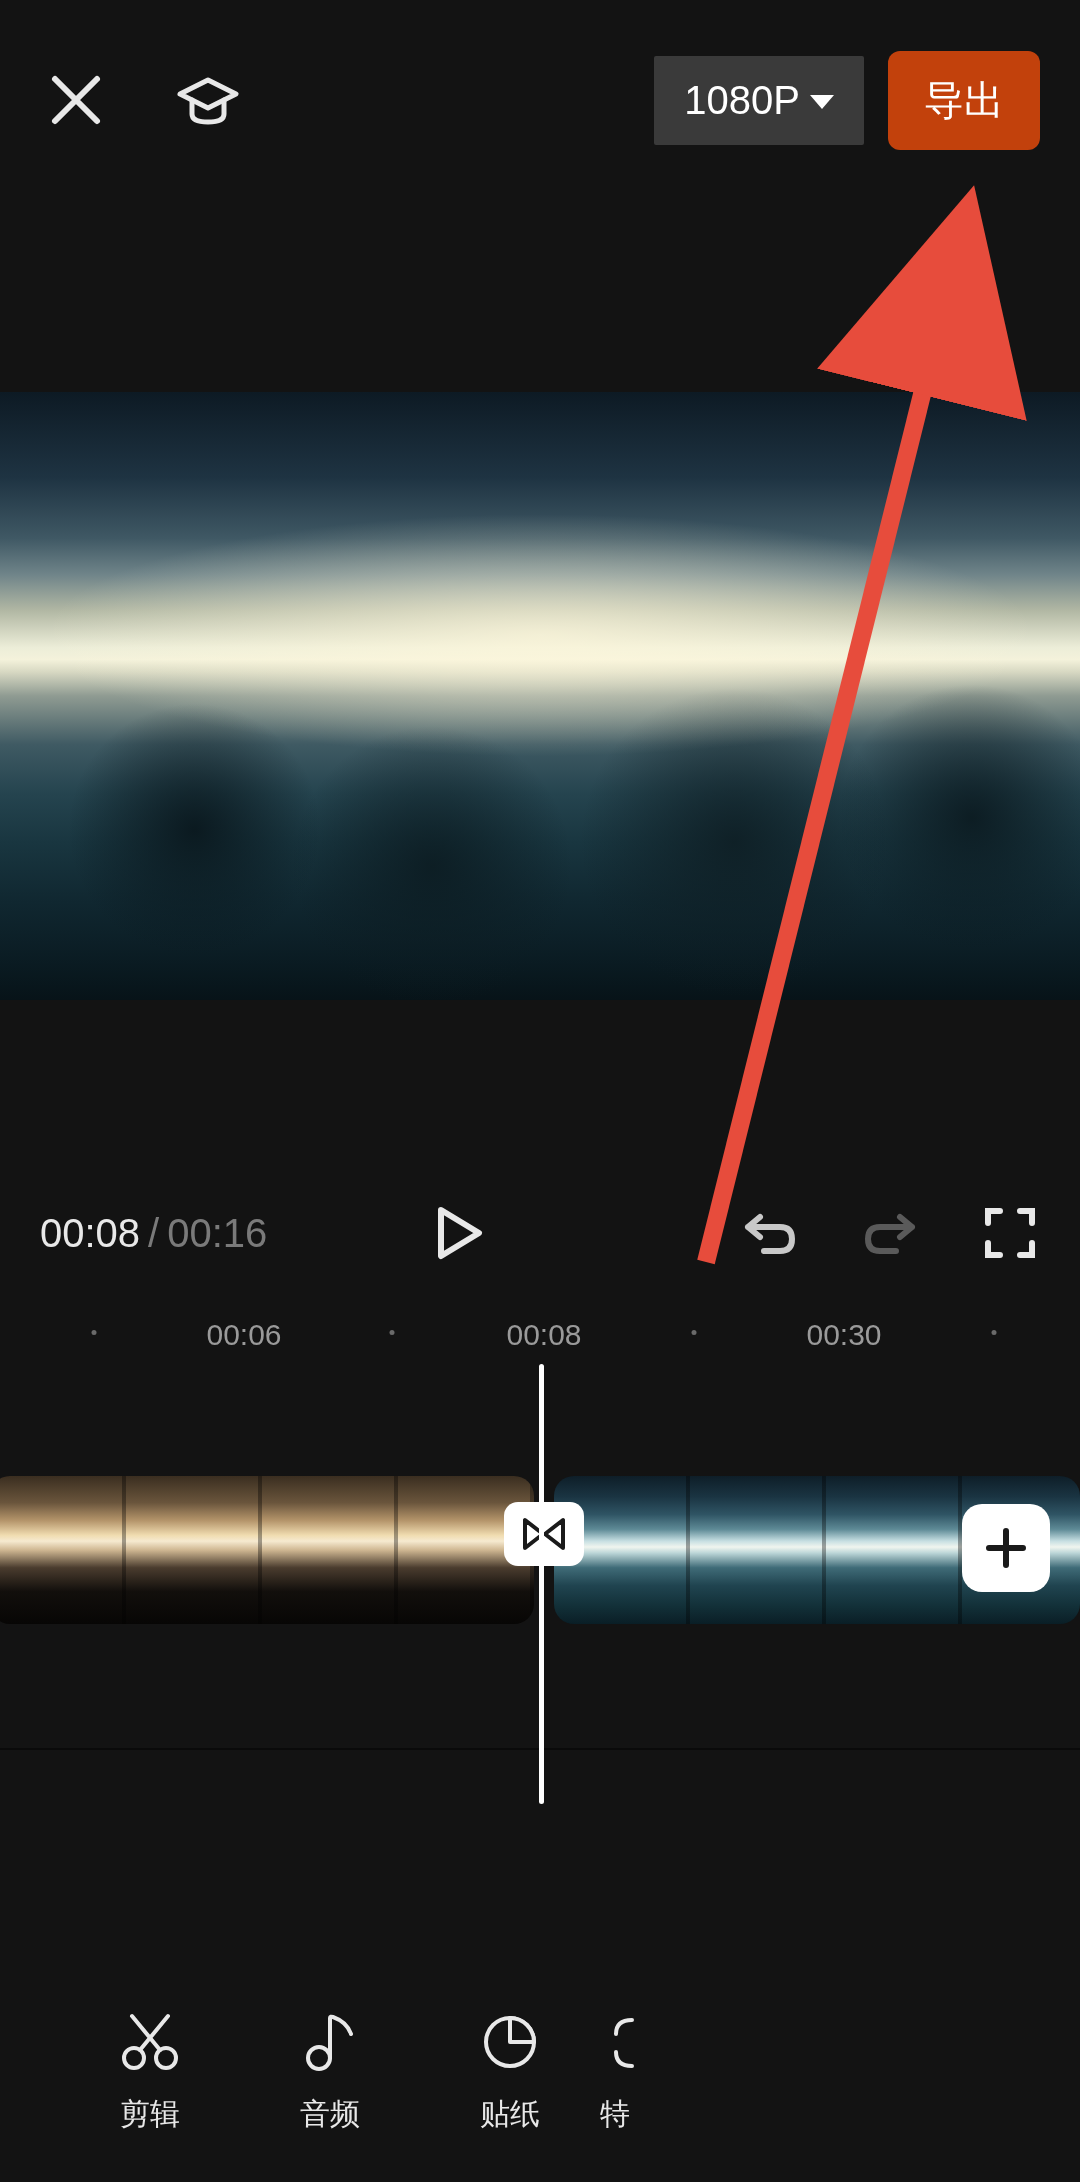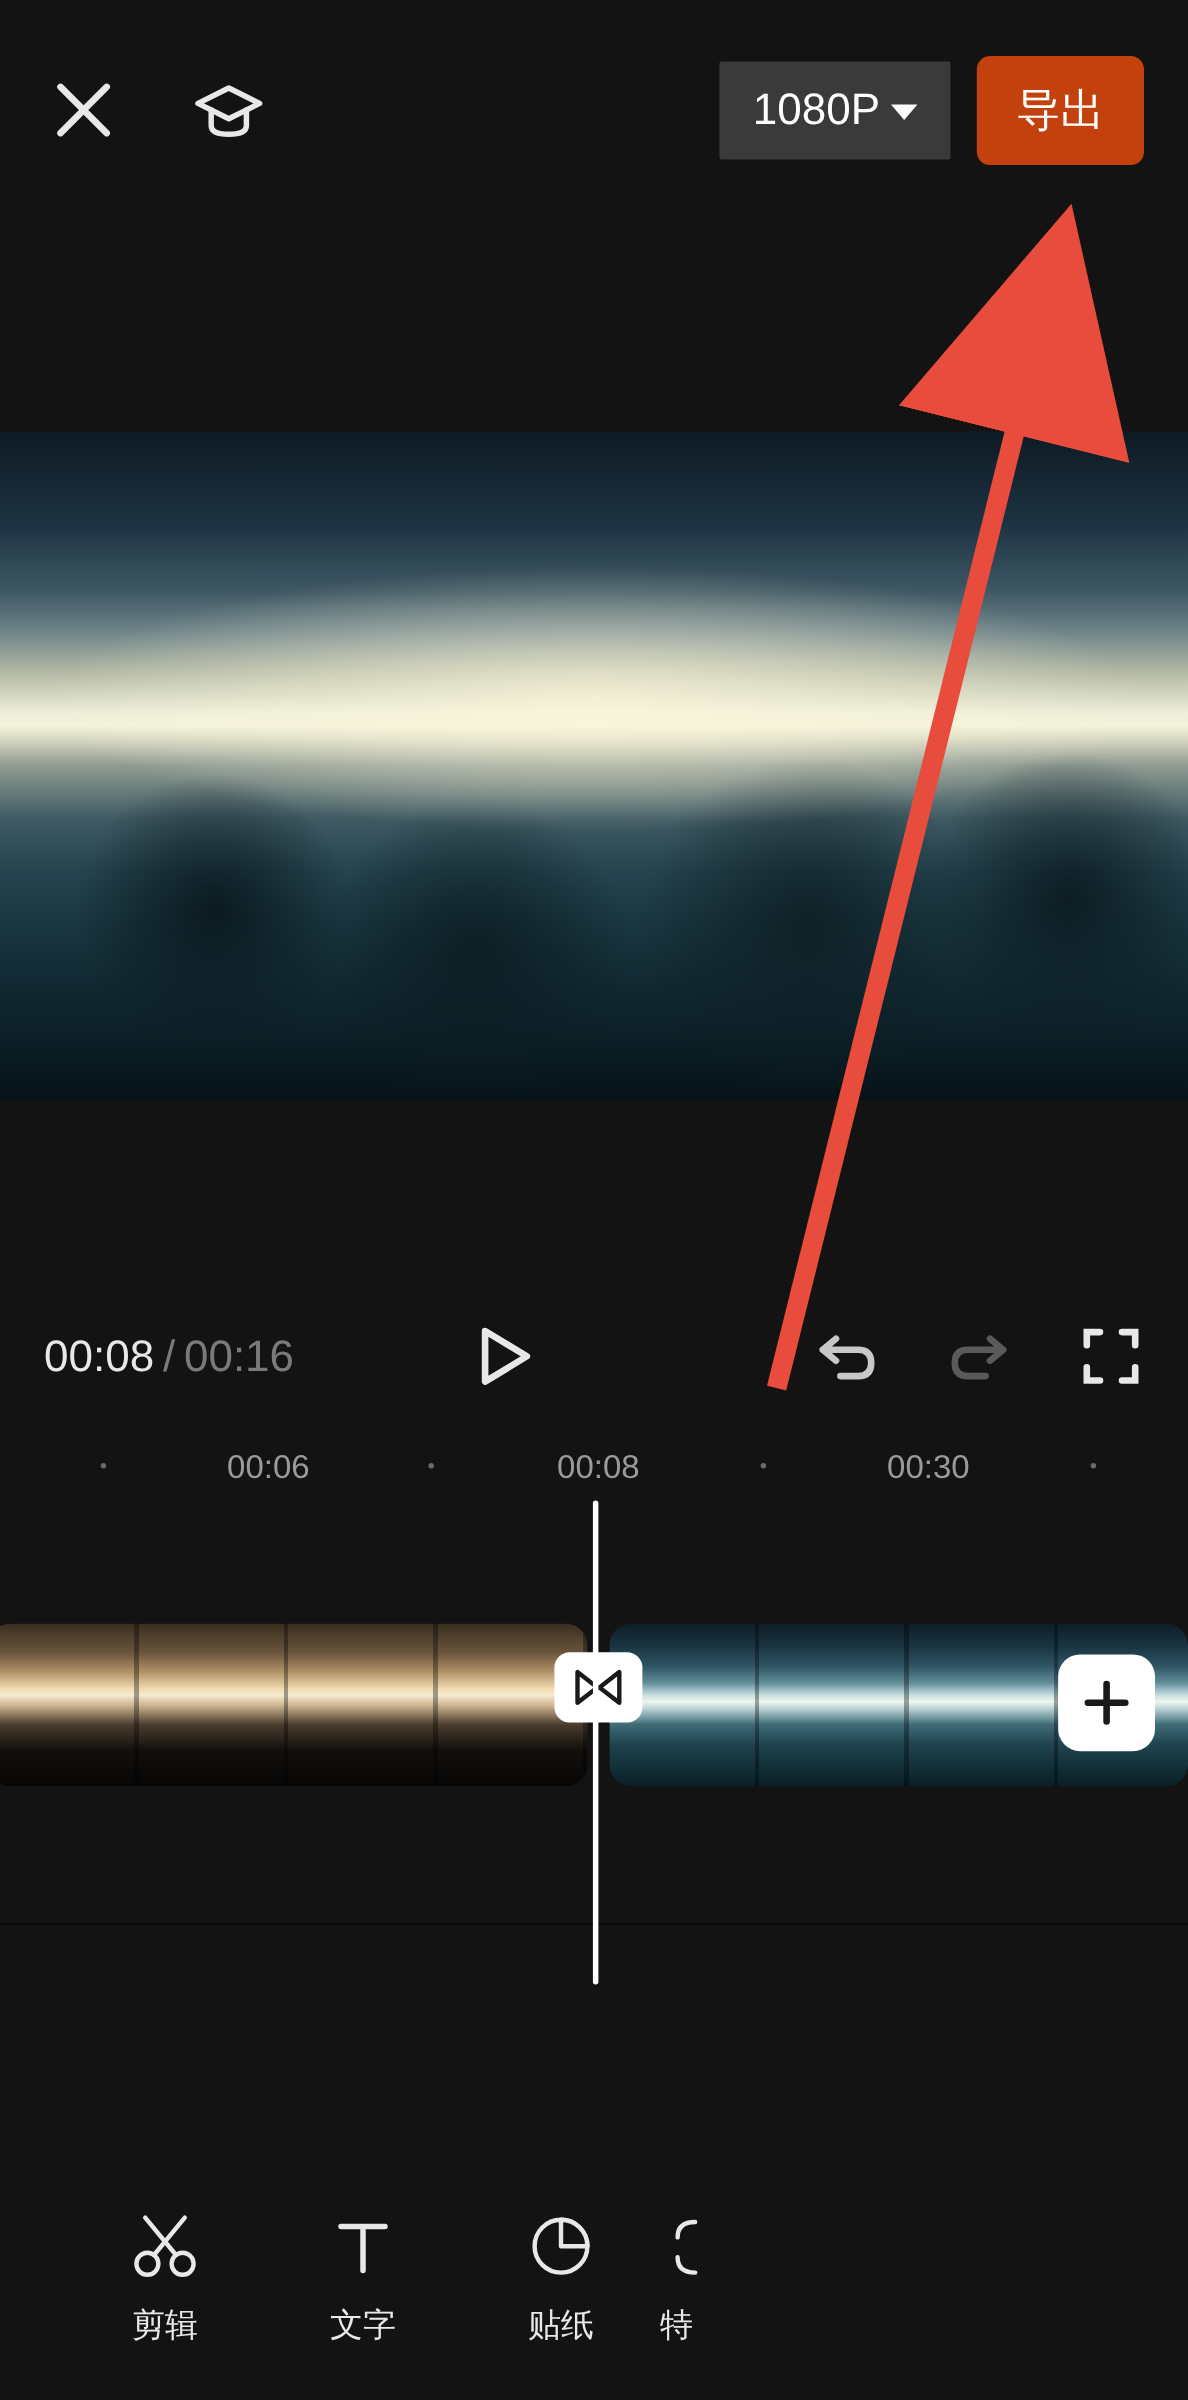--- a/index.html
+++ b/index.html
@@ -270,25 +270,26 @@
       <svg width="60" height="60" viewBox="0 0 60 60">
           <circle cx="14" cy="46" r="10" fill="none" stroke="#e8e8e8" stroke-width="4"></circle>
           <circle cx="46" cy="46" r="10" fill="none" stroke="#e8e8e8" stroke-width="4"></circle>
           <path d="M20 38 L48 4 M40 38 L12 4" stroke="#e8e8e8" stroke-width="4" stroke-linecap="round"></path>
         </svg>
     </div>
     <span class="tool-label">剪辑</span>
   </div>
   <div class="tool">
     <div class="tool-icon">
-      <svg width="56" height="56" viewBox="0 0 56 56">
-          <path d="M8 10 L48 10 M28 10 L28 50" stroke="#e8e8e8" stroke-width="5" stroke-linecap="round"></path>
-        </svg>
-    </div>
-    <span class="tool-label">文字</span>
+      <svg width="54" height="60" viewBox="0 0 54 60">
+          <circle cx="16" cy="46" r="11" fill="none" stroke="#e8e8e8" stroke-width="4"></circle>
+          <path d="M27 46 L27 6 Q27 4 30 5 Q44 10 48 22" fill="none" stroke="#e8e8e8" stroke-width="4" stroke-linecap="round"></path>
+        </svg>
+    </div>
+    <span class="tool-label">音频</span>
   </div>
   <div class="tool">
     <div class="tool-icon">
       <svg width="58" height="58" viewBox="0 0 58 58">
           <circle cx="29" cy="29" r="24" fill="none" stroke="#e8e8e8" stroke-width="4"></circle>
           <path d="M29 5 A24 24 0 0 1 53 29 L29 29 Z" fill="#131313" stroke="#e8e8e8" stroke-width="4" stroke-linejoin="round"></path>
         </svg>
     </div>
     <span class="tool-label">贴纸</span>
   </div>

